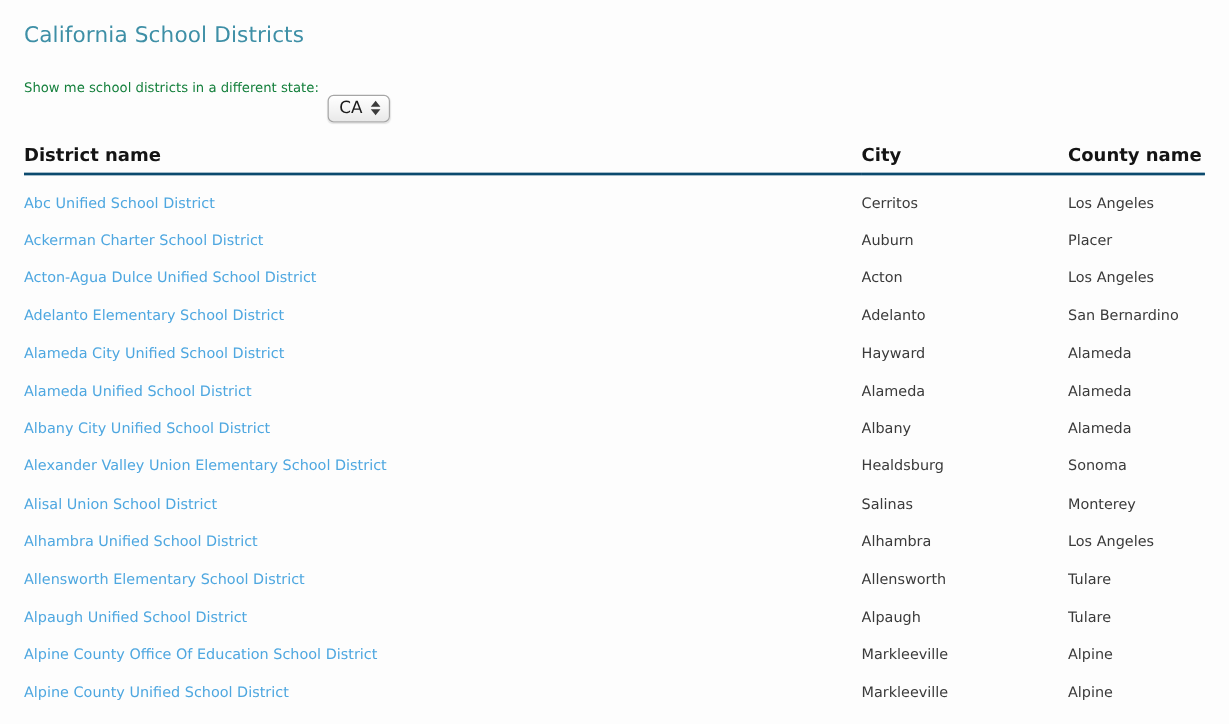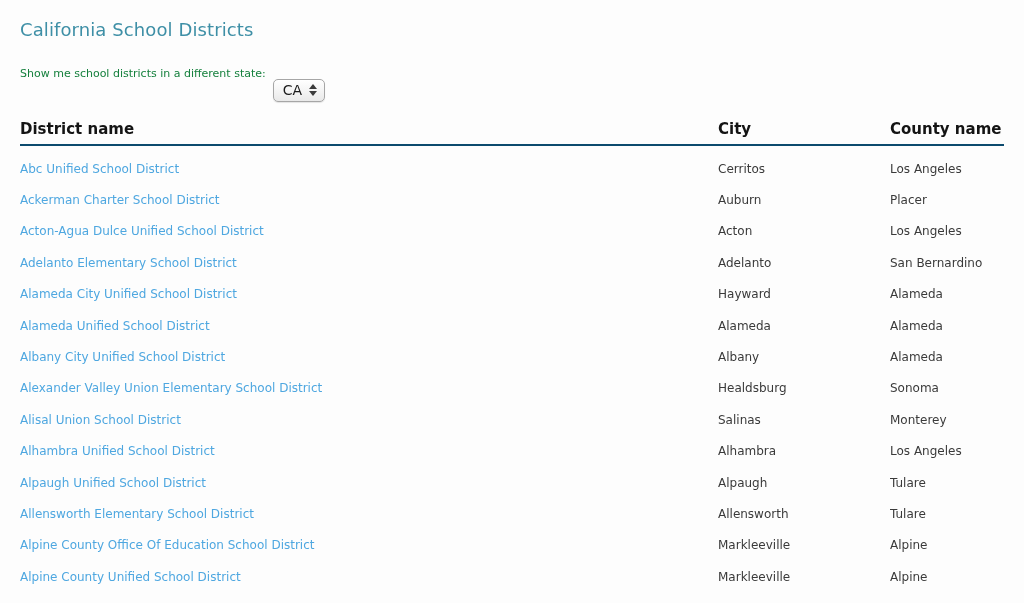--- a/index.html
+++ b/index.html
@@ -204,30 +204,30 @@
           <td class="district"><a>Alisal Union School District</a></td>
           <td>Salinas</td>
           <td>Monterey</td>
         </tr>
         <tr>
           <td class="district"><a>Alhambra Unified School District</a></td>
           <td>Alhambra</td>
           <td>Los Angeles</td>
         </tr>
         <tr>
+          <td class="district"><a>Allensworth Elementary School District</a></td>
+          <td>Allensworth</td>
+          <td>Tulare</td>
+        </tr>
+        <tr>
           <td class="district"><a>Alpaugh Unified School District</a></td>
           <td>Alpaugh</td>
           <td>Tulare</td>
         </tr>
         <tr>
-          <td class="district"><a>Allensworth Elementary School District</a></td>
-          <td>Allensworth</td>
-          <td>Tulare</td>
-        </tr>
-        <tr>
           <td class="district"><a>Alpine County Office Of Education School District</a></td>
           <td>Markleeville</td>
           <td>Alpine</td>
         </tr>
         <tr>
           <td class="district"><a>Alpine County Unified School District</a></td>
           <td>Markleeville</td>
           <td>Alpine</td>
         </tr>
       </tbody>

